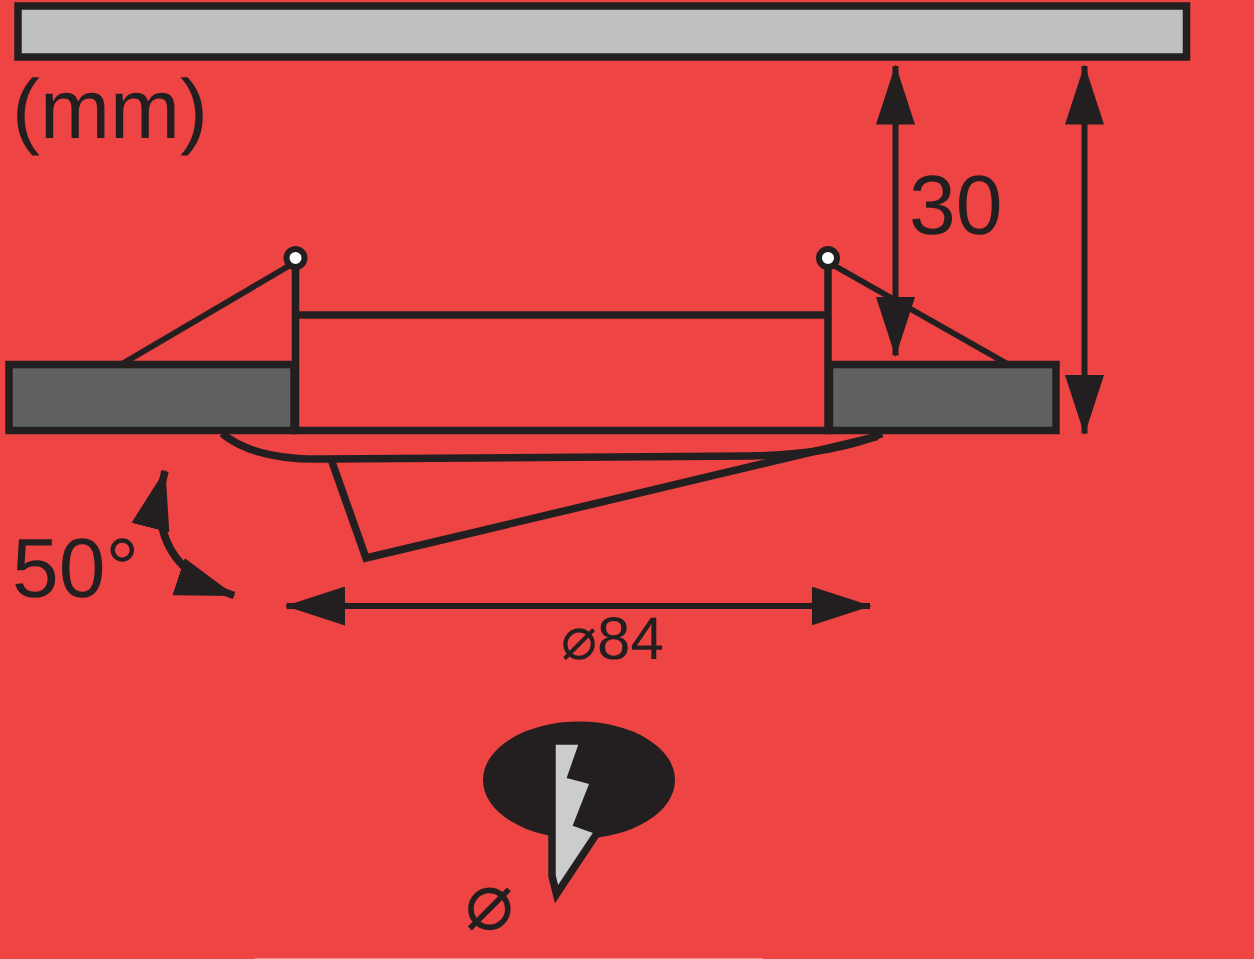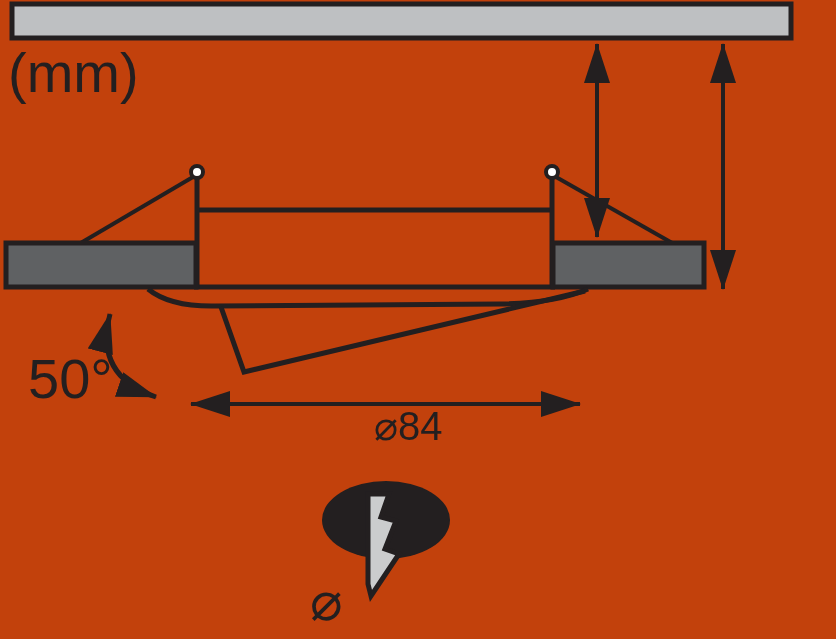--- a/index.html
+++ b/index.html
@@ -1,30 +1,30 @@
 <!DOCTYPE html>
 <html><head>
 <meta charset="utf-8">
 <style>
   html,body{margin:0;padding:0;background:#ffffff;}
   body{width:836px;height:639px;overflow:hidden;}
-  .stage{position:relative;width:836px;height:639px;background:#c2410c;}
+  .stage{position:relative;width:836px;height:639px;background:#ef4444;}
   .stage svg{position:absolute;left:0;top:0;}
   .lbl{
     position:absolute;
     color:#231f20;
     font-family:"Liberation Sans","DejaVu Sans",sans-serif;
     line-height:1;
     white-space:nowrap;
     user-select:none;
   }
   .lbl-unit{left:8px;top:45px;font-size:56px;}
   .lbl-30{left:606px;top:109px;font-size:56px;}
   .lbl-45{left:732px;top:92px;font-size:56px;}
-  .lbl-angle{left:8px;top:351px;font-size:56px;margin-left:20px;}
+  .lbl-angle{left:8px;top:351px;font-size:56px;}
   .lbl-dia84{left:338px;top:406px;font-size:40px;margin-left:36px;}
   .lbl-cutsym{left:310px;top:574px;font-size:54px;}
   .lbl-cutval{left:401px;top:566px;font-size:60px;}
   marker path{fill:#231f20;}
 </style>
 </head>
 <body>
 
 <div class="stage">
 
@@ -61,16 +61,17 @@
 
     <line x1="191" y1="404" x2="580" y2="404" stroke="#231f20" stroke-width="4" marker-start="url(#arr)" marker-end="url(#arr)"></line>
 
     <path d="M 110 314 Q 94 376 156 397" fill="none" stroke="#231f20" stroke-width="5" marker-start="url(#arr)" marker-end="url(#arr)"></path>
 
     <ellipse cx="386" cy="520" rx="64" ry="39" fill="#231f20"></ellipse>
     <polygon points="368,494 389,494 381,517 396,521 385,549 399,554 371,596 368,584" stroke="#231f20" stroke-width="5" stroke-linejoin="miter" fill="#cbcccd"></polygon>
   </svg>
 
   <div class="lbl lbl-unit">(mm)</div>
+  <div class="lbl lbl-30">30</div>
   <div class="lbl lbl-angle">50°</div>
   <div class="lbl lbl-dia84">⌀84</div>
   <div class="lbl lbl-cutsym">⌀</div>
 </div>
 
 </body></html>

